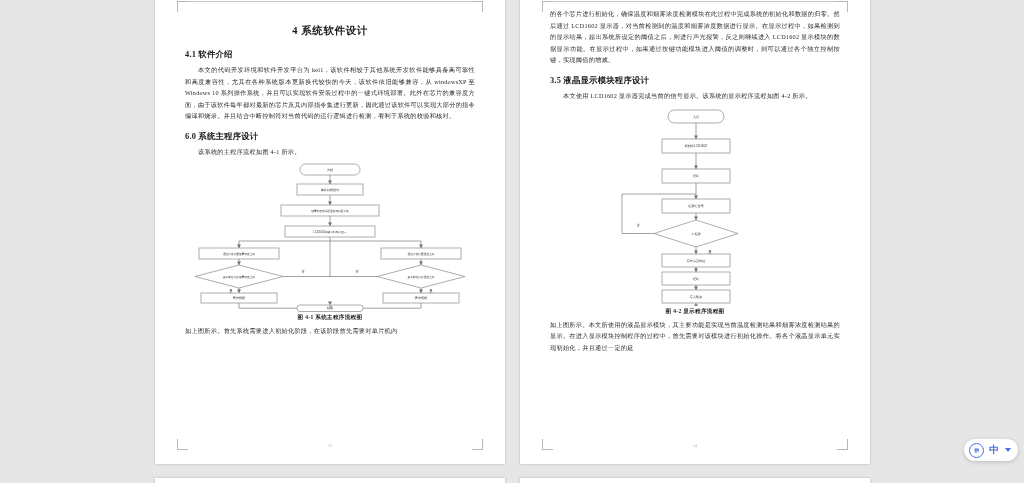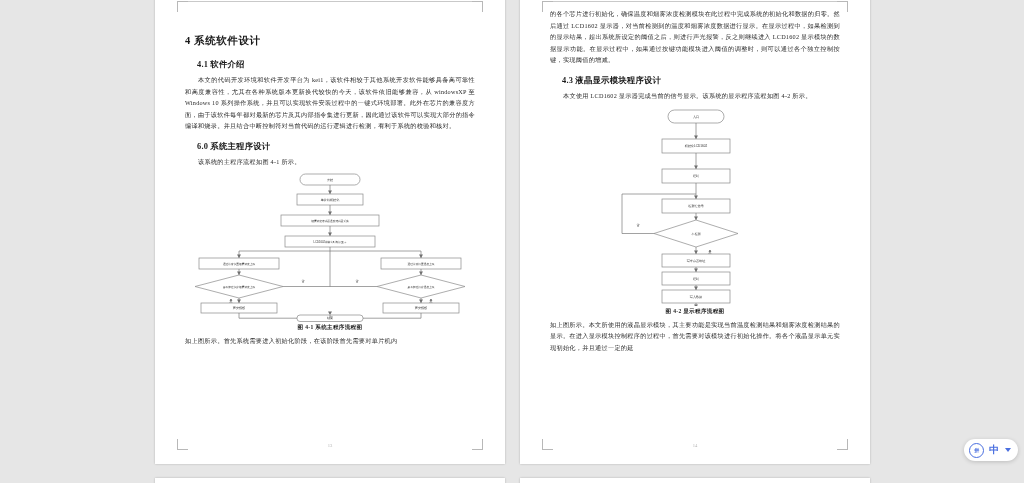--- a/index.html
+++ b/index.html
@@ -74,31 +74,32 @@
 
   
   .col {
     position: absolute;
     left: 30px;
     right: 30px;
     top: 16px;
   }
 
   .chapter-title {
+    text-align: center;
     font-size: 10.5px;
     font-weight: bold;
     color: #1a1a1a;
-    margin: 26px 0 11px 0;
+    margin: 16px 0 11px 0;
     letter-spacing: 0.6px;
   }
   .sec-title {
     font-size: 8.4px;
     font-weight: bold;
     color: #1a1a1a;
-    margin: 9px 0 4px 12px;
+    margin: 9px 0 4px 0;
     letter-spacing: 0.2px;
   }
 
   p.para {
     font-size: 6.2px;
     line-height: 11.6px;
     color: #2a2a2a;
     margin: 0 0 0 0;
     text-align: justify;
     text-indent: 13px;
@@ -287,21 +288,21 @@
       <div class="header-rule"></div>
       <div class="crop tl"></div>
       <div class="crop tr"></div>
       <div class="crop bl"></div>
       <div class="crop br"></div>
 
       <div class="col">
 
         <p class="para noindent">的各个芯片进行初始化，确保温度和烟雾浓度检测模块在此过程中完成系统的初始化和数据的归零。然后通过 LCD1602 显示器，对当前检测到的温度和烟雾浓度数据进行显示。在显示过程中，如果检测到的显示结果，超出系统所设定的阈值之后，则进行声光报警，反之则继续进入 LCD1602 显示模块的数据显示功能。在显示过程中，如果通过按键功能模块进入阈值的调整时，则可以通过各个独立控制按键，实现阈值的增减。</p>
 
-        <div class="sec-title">4.3 液晶显示模块程序设计</div>
+        <div class="sec-title">3.5 液晶显示模块程序设计</div>
         <p class="para">本文使用 LCD1602 显示器完成当前的信号显示。该系统的显示程序流程如图 4-2 所示。</p>
 
         <div class="flow-wrap">
           <svg viewBox="0 0 290 200" xmlns="http://www.w3.org/2000/svg">
 
             <rect class="fl-term" x="118" y="4" width="56" height="13" rx="6.5" ry="6.5"></rect>
             <text class="fl-txt" x="146" y="10.8">入口</text>
 
             <rect class="fl-box" x="112" y="33" width="68" height="14"></rect>
             <text class="fl-txt" x="146" y="40.3">初始化LCD1602</text>

